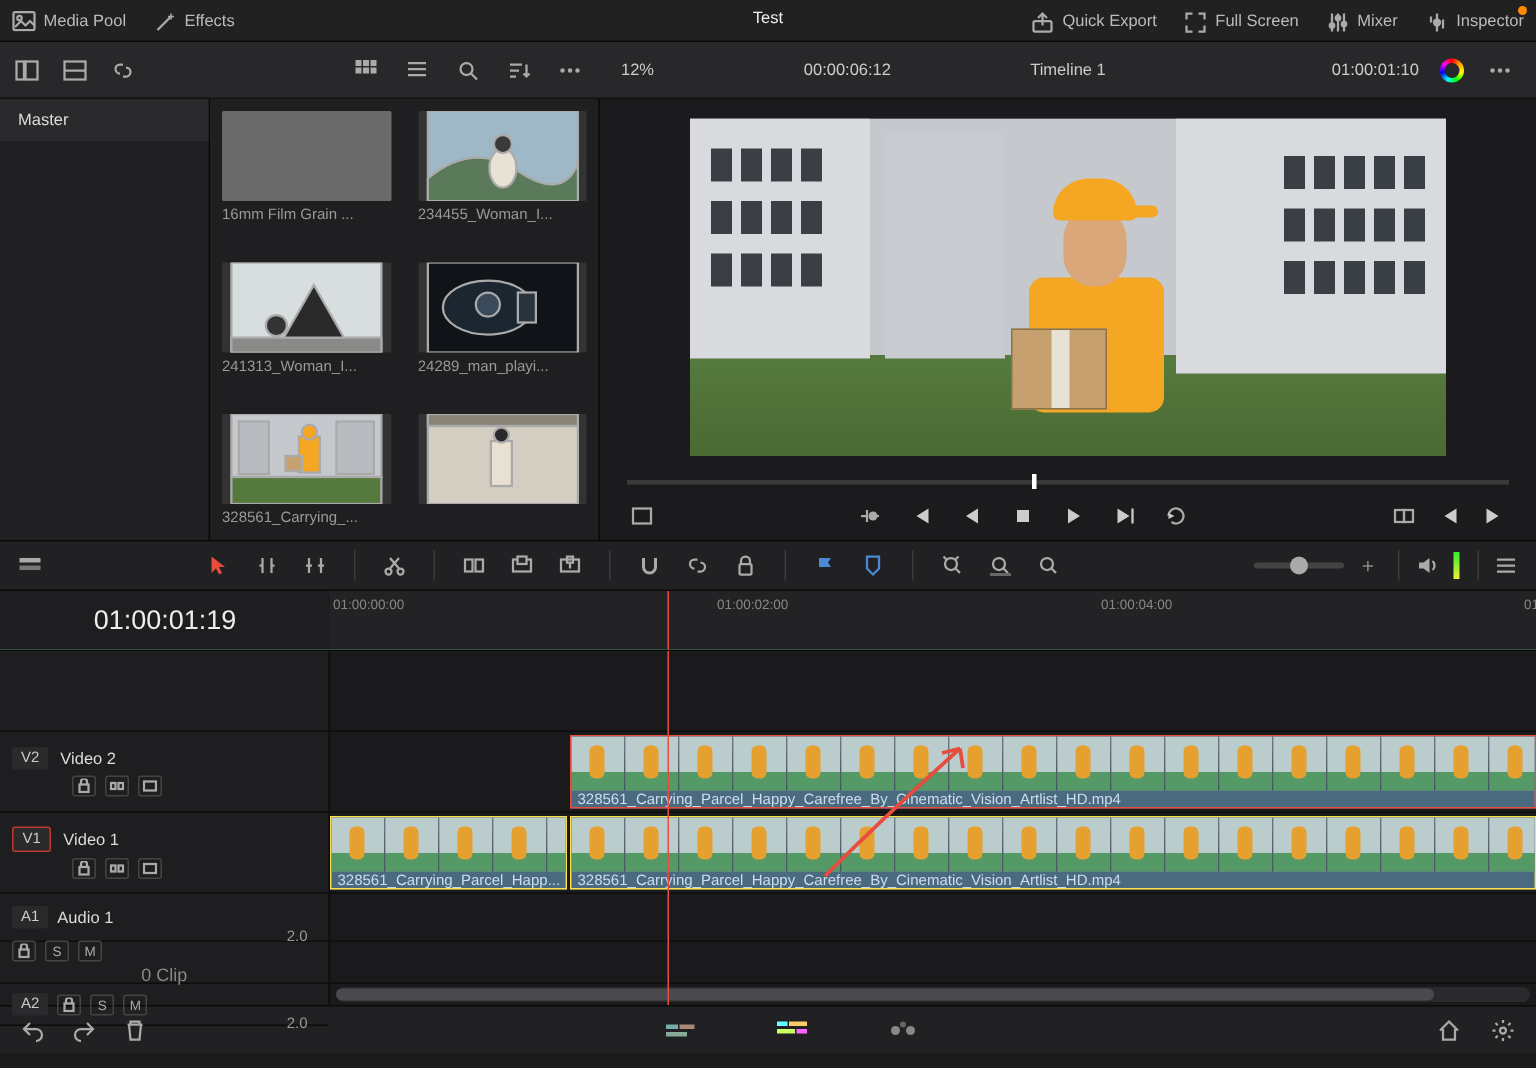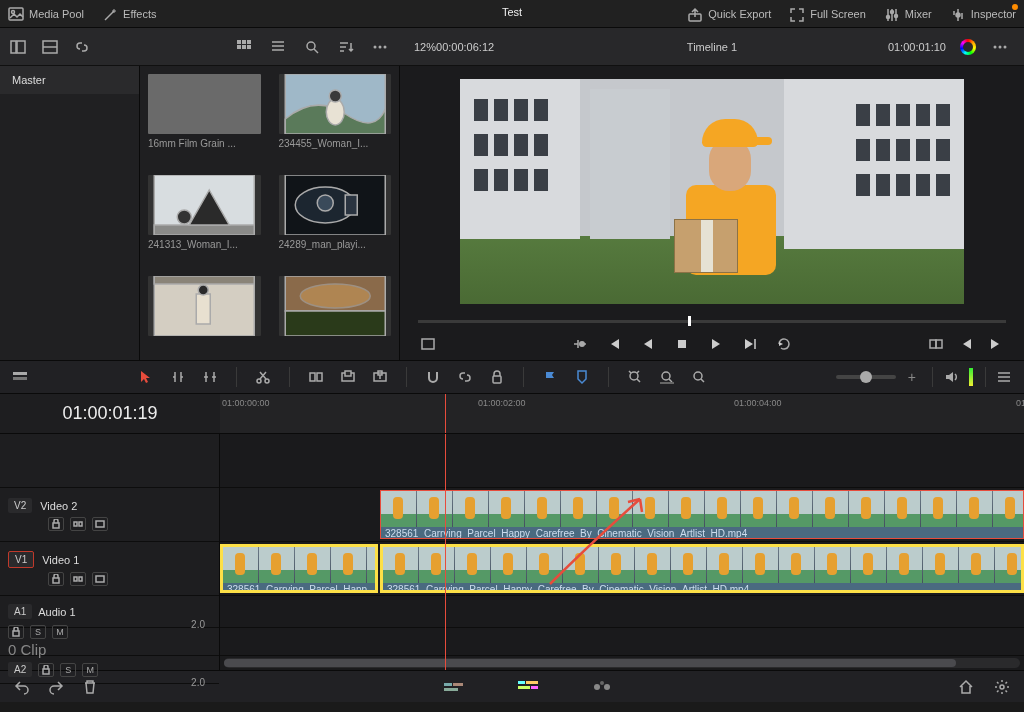--- a/index.html
+++ b/index.html
@@ -11,21 +11,21 @@
   .tb-item .icn { width: 16px; height: 14px; }
   .tb-center-wrap { position:absolute; left:50%; transform:translateX(-50%); top:6px; color:#eee;}
   .dot-orange { width:6px; height:6px; border-radius:50%; background:#ff8c00; position:absolute; top:4px; right:6px;}
   .toolbar-row { height: 38px; background: #28282a; display: flex; align-items:center; border-bottom:1px solid #101010;}
   .tr-left { width: 140px; display:flex; align-items:center; gap:12px; padding-left:8px;}
   .tr-mid { flex:0 0 260px; display:flex; align-items:center; gap:14px; justify-content:flex-end; padding-right:10px; }
   .tr-viewer { flex:1; display:flex; align-items:center; }
   .icn-btn { width:20px; height:18px; cursor:pointer; display:flex; align-items:center; justify-content:center; color:#aaa;}
   .icn-btn svg { width:16px; height:16px; }
   .viewer-header { display:flex; align-items:center; width:100%; padding:0 14px;}
-  .vh-left { color:#ccc; width:180px; display:flex; }
+  .vh-left { color:#ccc; width:180px; display:flex; justify-content:space-between;}
   .vh-center { flex:1; text-align:center; }
   .vh-right { width:180px; text-align:right; display:flex; justify-content:flex-end; gap:14px; align-items:center;}
   .mid-row { display:flex; height: 294px; background:#bef264; }
   .master-col { width:140px; background:#202022; border-right:1px solid #0a0a0a;}
   .master-tab { padding:8px 12px; background:#2a2a2c; color:#ddd;}
   .pool-col { width:260px; background:#1f1f21; border-right:1px solid #0a0a0a; padding:8px; overflow:hidden;}
   .pool-grid { display:grid; grid-template-columns:1fr 1fr; gap:26px 18px;}
   .clip { }
   .clip .thumb { width:100%; height:60px; background:#333; border-radius:1px; background-size:cover; background-position:center;}
   .clip .label { font-size:10px; color:#999; margin-top:4px; white-space:nowrap; overflow:hidden; text-overflow:ellipsis;}
@@ -57,21 +57,21 @@
   .th-name { color:#ddd;}
   .th-row2 { display:flex; gap:6px; margin-top:4px; padding-left:40px;}
   .mini-btn { width:16px; height:14px; border:1px solid #444; border-radius:2px; display:flex; align-items:center; justify-content:center; font-size:9px; color:#aaa; cursor:pointer;}
   .th-audio { height:32px; }
   .th-audio .th-row1 { gap:6px; }
   .th-val { margin-left:auto; color:#999; font-size:10px; padding-right:6px;margin-top:25px;}
   .track-content { flex:1; position:relative; background:#1a1a1c; overflow:hidden;}
   .spacer-track { height:54px; border-bottom:1px solid #0d0d0d;}
   .video-track { height:54px; border-bottom:1px solid #0d0d0d; position:relative;}
   .audio-track { height:32px; border-bottom:1px solid #0d0d0d;}
-  .clip-block { position:absolute; top:2px; bottom:2px; background:#5a7a8f; border:3px solid #fde047; overflow:hidden;}
+  .clip-block { position:absolute; top:2px; bottom:2px; background:#5a7a8f; border:1px solid #fde047; overflow:hidden;}
   .clip-block.selected { border:1px solid #e74c3c; }
   .clip-thumbs { height:36px; background:#6789a0; display:flex;}
   .clip-thumbs .ct { flex:0 0 36px; height:36px; background:linear-gradient(#8899aa,#556677); border-right:1px solid rgba(0,0,0,.2); position:relative;}
   .clip-name-bar { height:14px; background:#4a6a80; color:#cde; font-size:10px; padding:0 4px; line-height:14px; white-space:nowrap; overflow:hidden;}
   .playhead { position:absolute; top:0; bottom:0; width:1px; background:#e74c3c; z-index:20;}
   .playhead::before { content:''; position:absolute; top:-14px; left:-5px; width:11px; height:12px; background:#e74c3c; clip-path: polygon(0 0,100% 0,100% 60%,50% 100%,0 60%);}
   .annotation-arrow { position:absolute; z-index:25; pointer-events:none;}
   .bottom-bar { height:32px; background:#212124; display:flex; align-items:center; padding:0 12px; border-top:1px solid #0a0a0a; gap:10px;}
   .bb-left { display:flex; gap:14px;}
   .bb-center { flex:1; display:flex; justify-content:center; gap:50px;}
@@ -263,20 +263,32 @@
         <div class="thumb"><svg class="thumb-svg" viewBox="0 0 100 60">
               <rect width="100" height="60" fill="#101418"></rect>
               <ellipse cx="40" cy="30" rx="30" ry="18" fill="#1c2630"></ellipse>
               <circle cx="40" cy="28" r="8" fill="#3a4a5a"></circle>
               <rect x="60" y="20" width="12" height="20" fill="#2a3440"></rect>
             </svg></div>
         <div class="label">24289_man_playi...</div>
       </div>
       <div class="clip">
         <div class="thumb"><svg class="thumb-svg" viewBox="0 0 100 60">
+              <rect width="100" height="42" fill="#c5c8cc"></rect>
+              <rect y="42" width="100" height="18" fill="#567a3e"></rect>
+              <rect x="5" y="5" width="20" height="35" fill="#b8bcc0"></rect>
+              <rect x="70" y="5" width="25" height="35" fill="#b8bcc0"></rect>
+              <rect x="45" y="15" width="14" height="24" fill="#f5a623"></rect>
+              <circle cx="52" cy="12" r="5" fill="#f5a623"></circle>
+              <rect x="36" y="28" width="11" height="10" fill="#c6a06e"></rect>
+            </svg></div>
+        <div class="label">328561_Carrying_...</div>
+      </div>
+      <div class="clip">
+        <div class="thumb"><svg class="thumb-svg" viewBox="0 0 100 60">
               <rect width="100" height="60" fill="#d4cec2"></rect>
               <rect x="0" y="0" width="100" height="8" fill="#8a8478"></rect>
               <rect x="42" y="18" width="14" height="30" fill="#e8e0d0"></rect>
               <circle cx="49" cy="14" r="5" fill="#2a2a2a"></circle>
             </svg></div>
       </div>
       <div class="clip">
         <div class="thumb"><svg class="thumb-svg" viewBox="0 0 100 60">
               <rect width="100" height="35" fill="#8a6a4a"></rect>
               <rect y="35" width="100" height="25" fill="#2a3a1a"></rect>
@@ -609,21 +621,21 @@
         <div class="th-row1" style="gap:6px;">
           <div class="mini-btn">
               <svg viewBox="0 0 10 10" width="10" height="10">
                 <rect x="2" y="4" width="6" height="5"></rect>
                 <path d="M3 4 L3 2 A2 2 0 0 1 7 2 L7 4"></path>
               </svg>
             </div>
           <div class="mini-btn">S</div>
           <div class="mini-btn">M</div>
         </div>
-        <span style="font-size:15px;color:#888;margin-top:2px;">0 Clip</span>
+        <span style="font-size:12px;color:#888;margin-top:2px;text-align:center;">0 Clip</span>
       </div>
       <div class="track-head th-audio" style="height:28px;">
         <div class="th-row1">
           <span class="th-tag">A2</span>
           <div class="mini-btn">
               <svg viewBox="0 0 10 10" width="10" height="10">
                 <rect x="2" y="4" width="6" height="5"></rect>
                 <path d="M3 4 L3 2 A2 2 0 0 1 7 2 L7 4"></path>
               </svg>
             </div>

